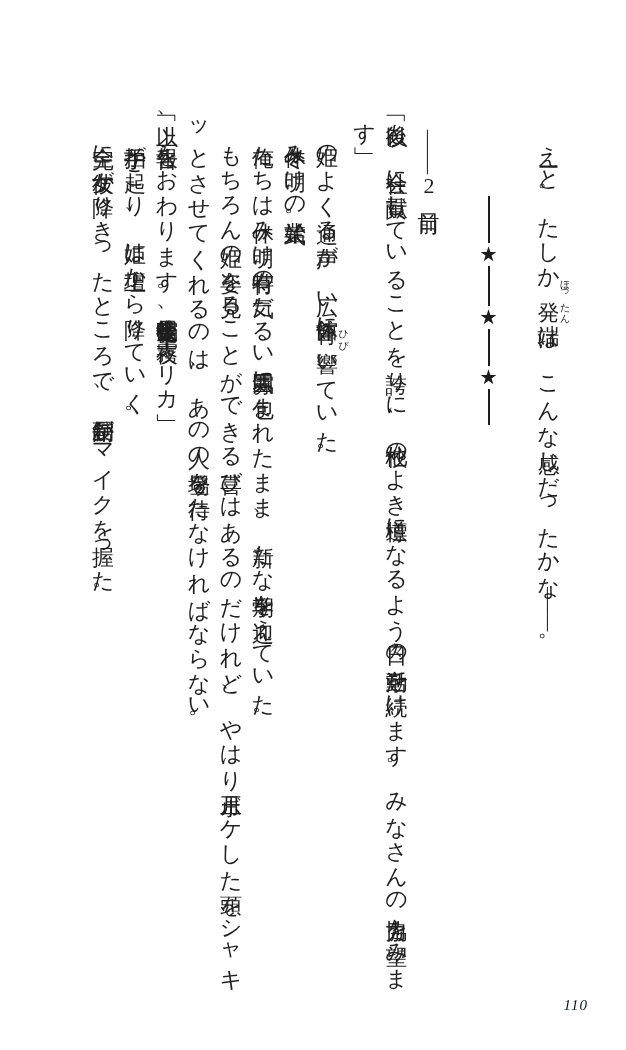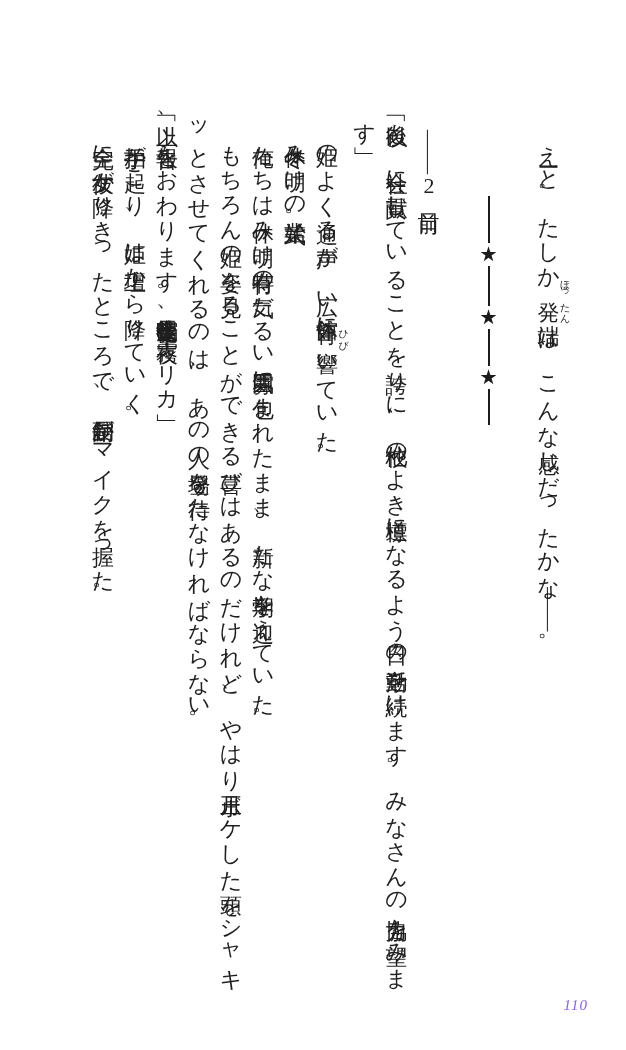--- a/index.html
+++ b/index.html
@@ -74,21 +74,21 @@
   .star1 { top: 137px; }
   .star2 { top: 200px; }
   .star3 { top: 260px; }
 
   .page-number {
     position: absolute;
     top: 997px;
     right: 38px;
     font-size: 15px;
     font-style: italic;
-    color: #8b5cf6;
+    color: #0f172a;
     letter-spacing: 1px;
     font-family: "Liberation Serif", "DejaVu Serif", serif;
   }
 </style>
 </head>
 <body>
 
 <main class="page">
   <section class="text-block">
       <p class="line">　えーと。たしか<ruby>発端<rt>ほったん</rt></ruby>は、こんな感じだったかな——。</p>

